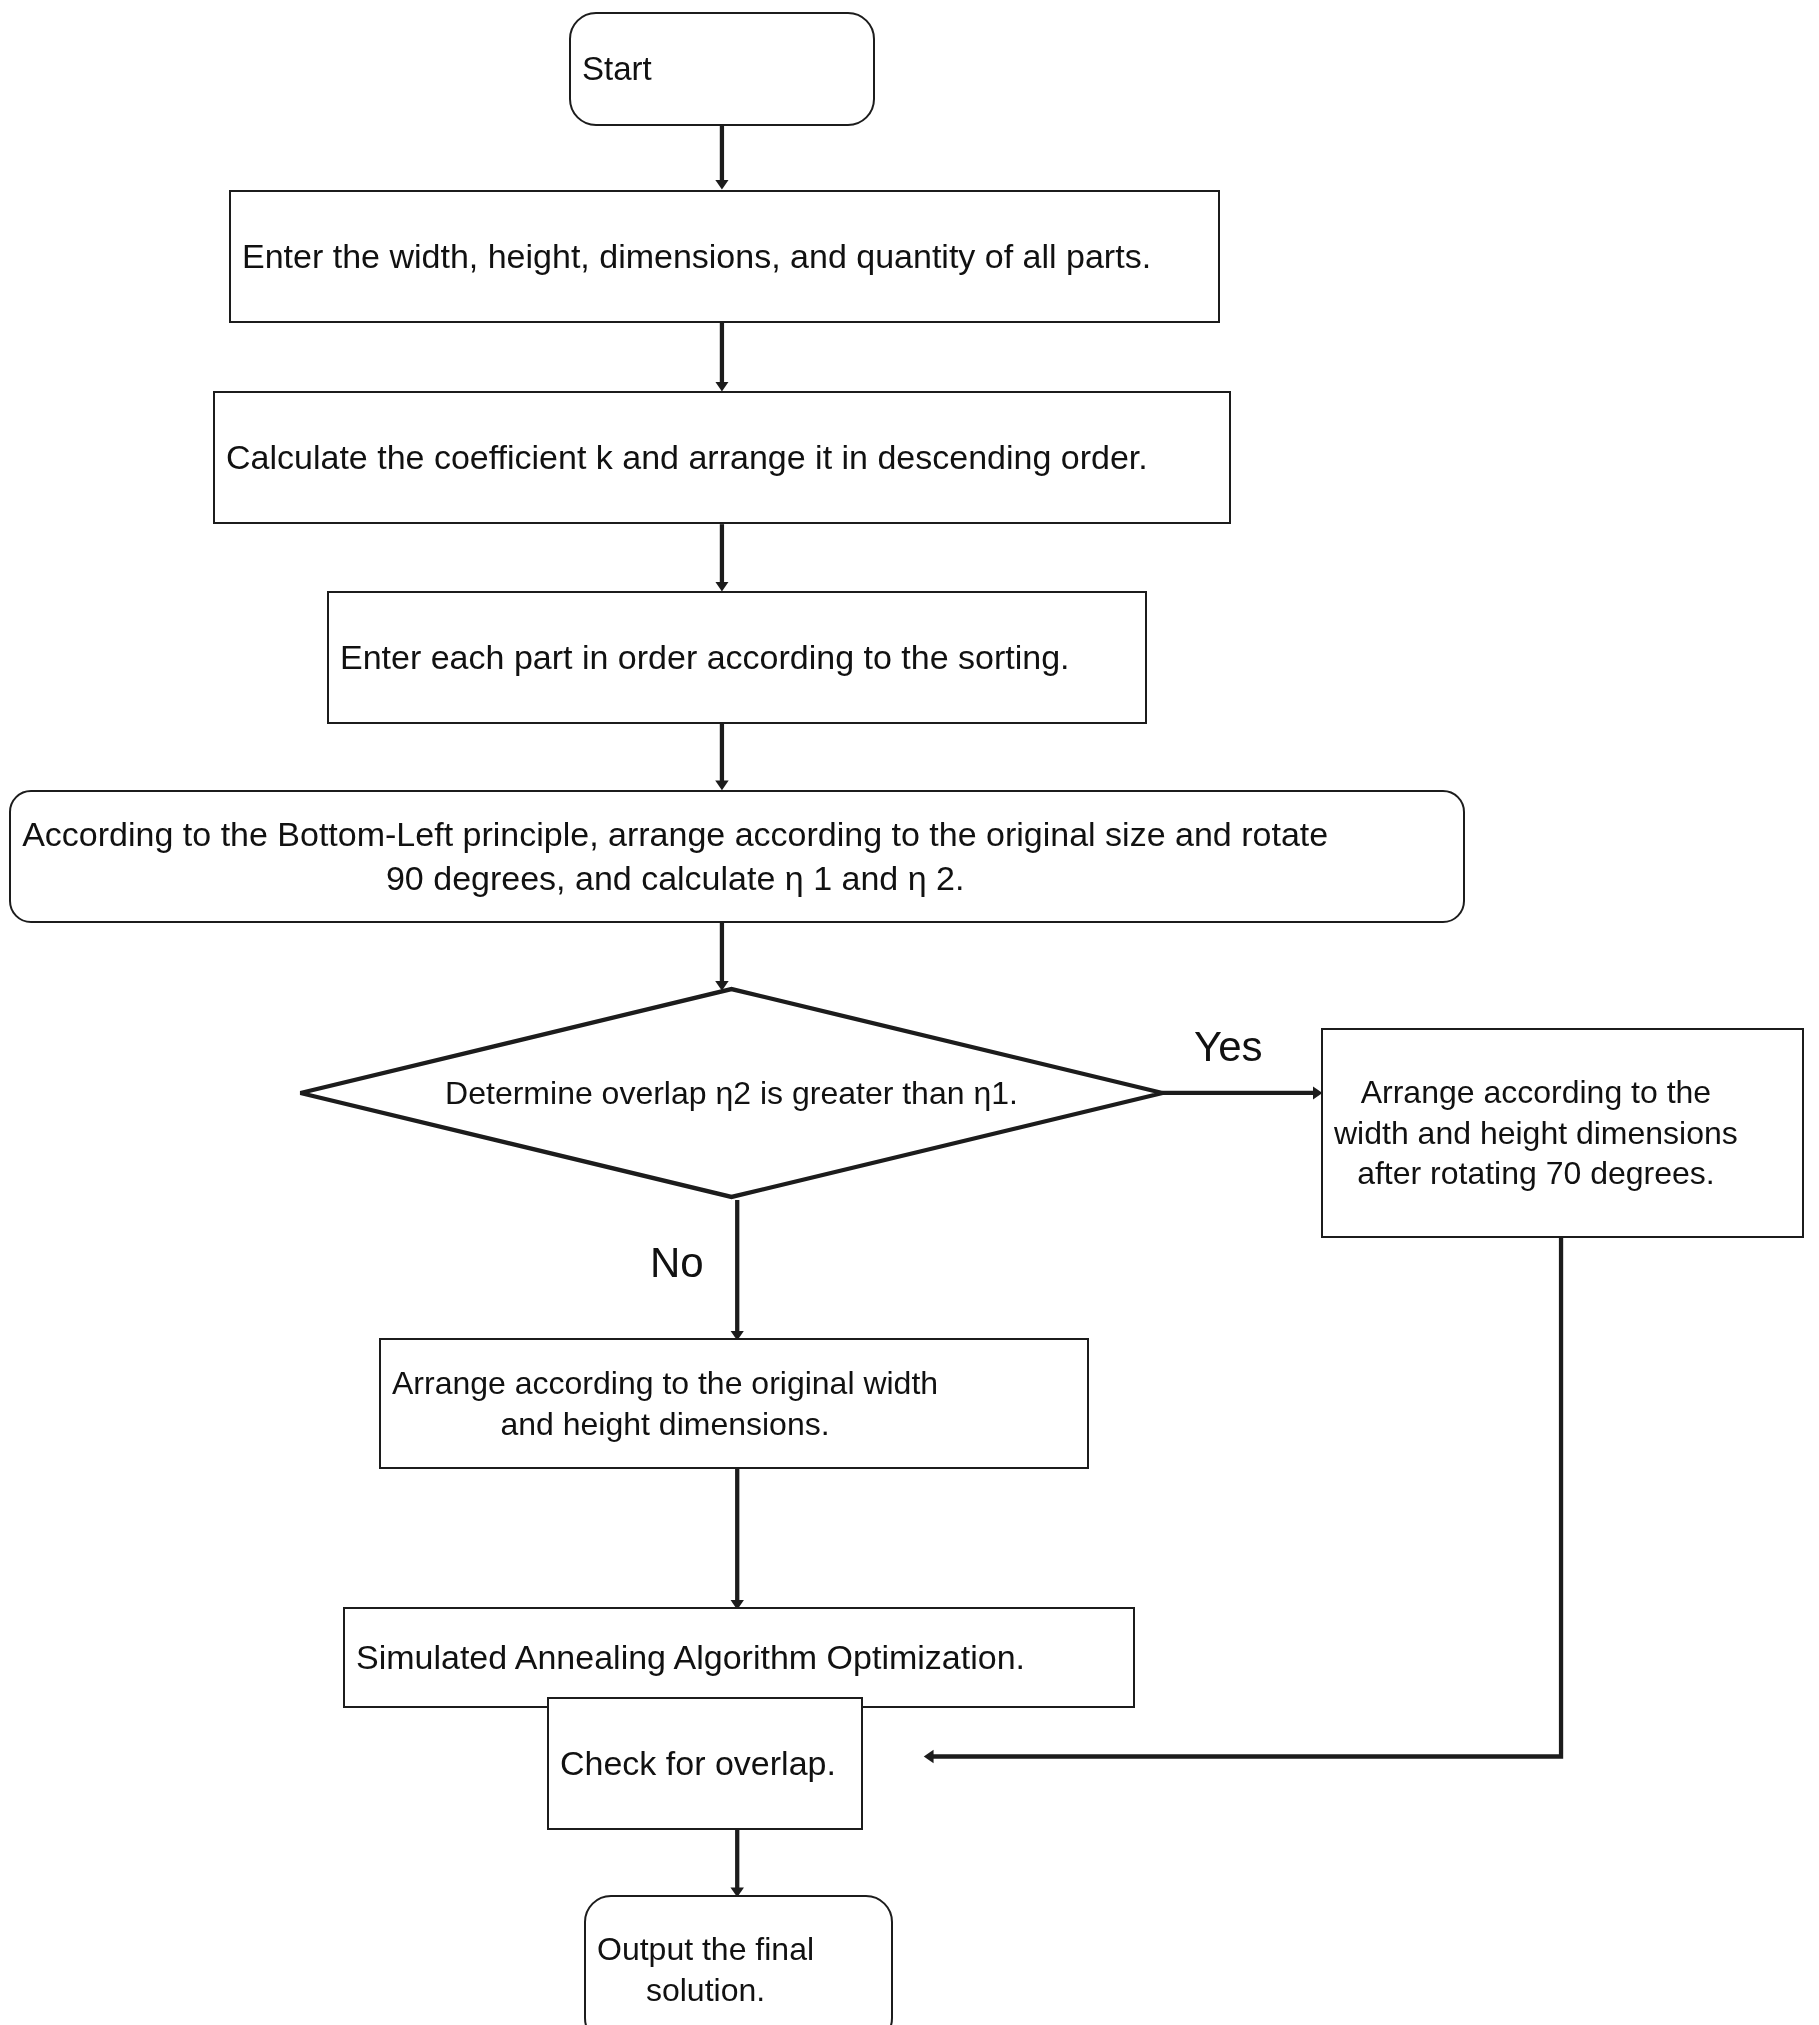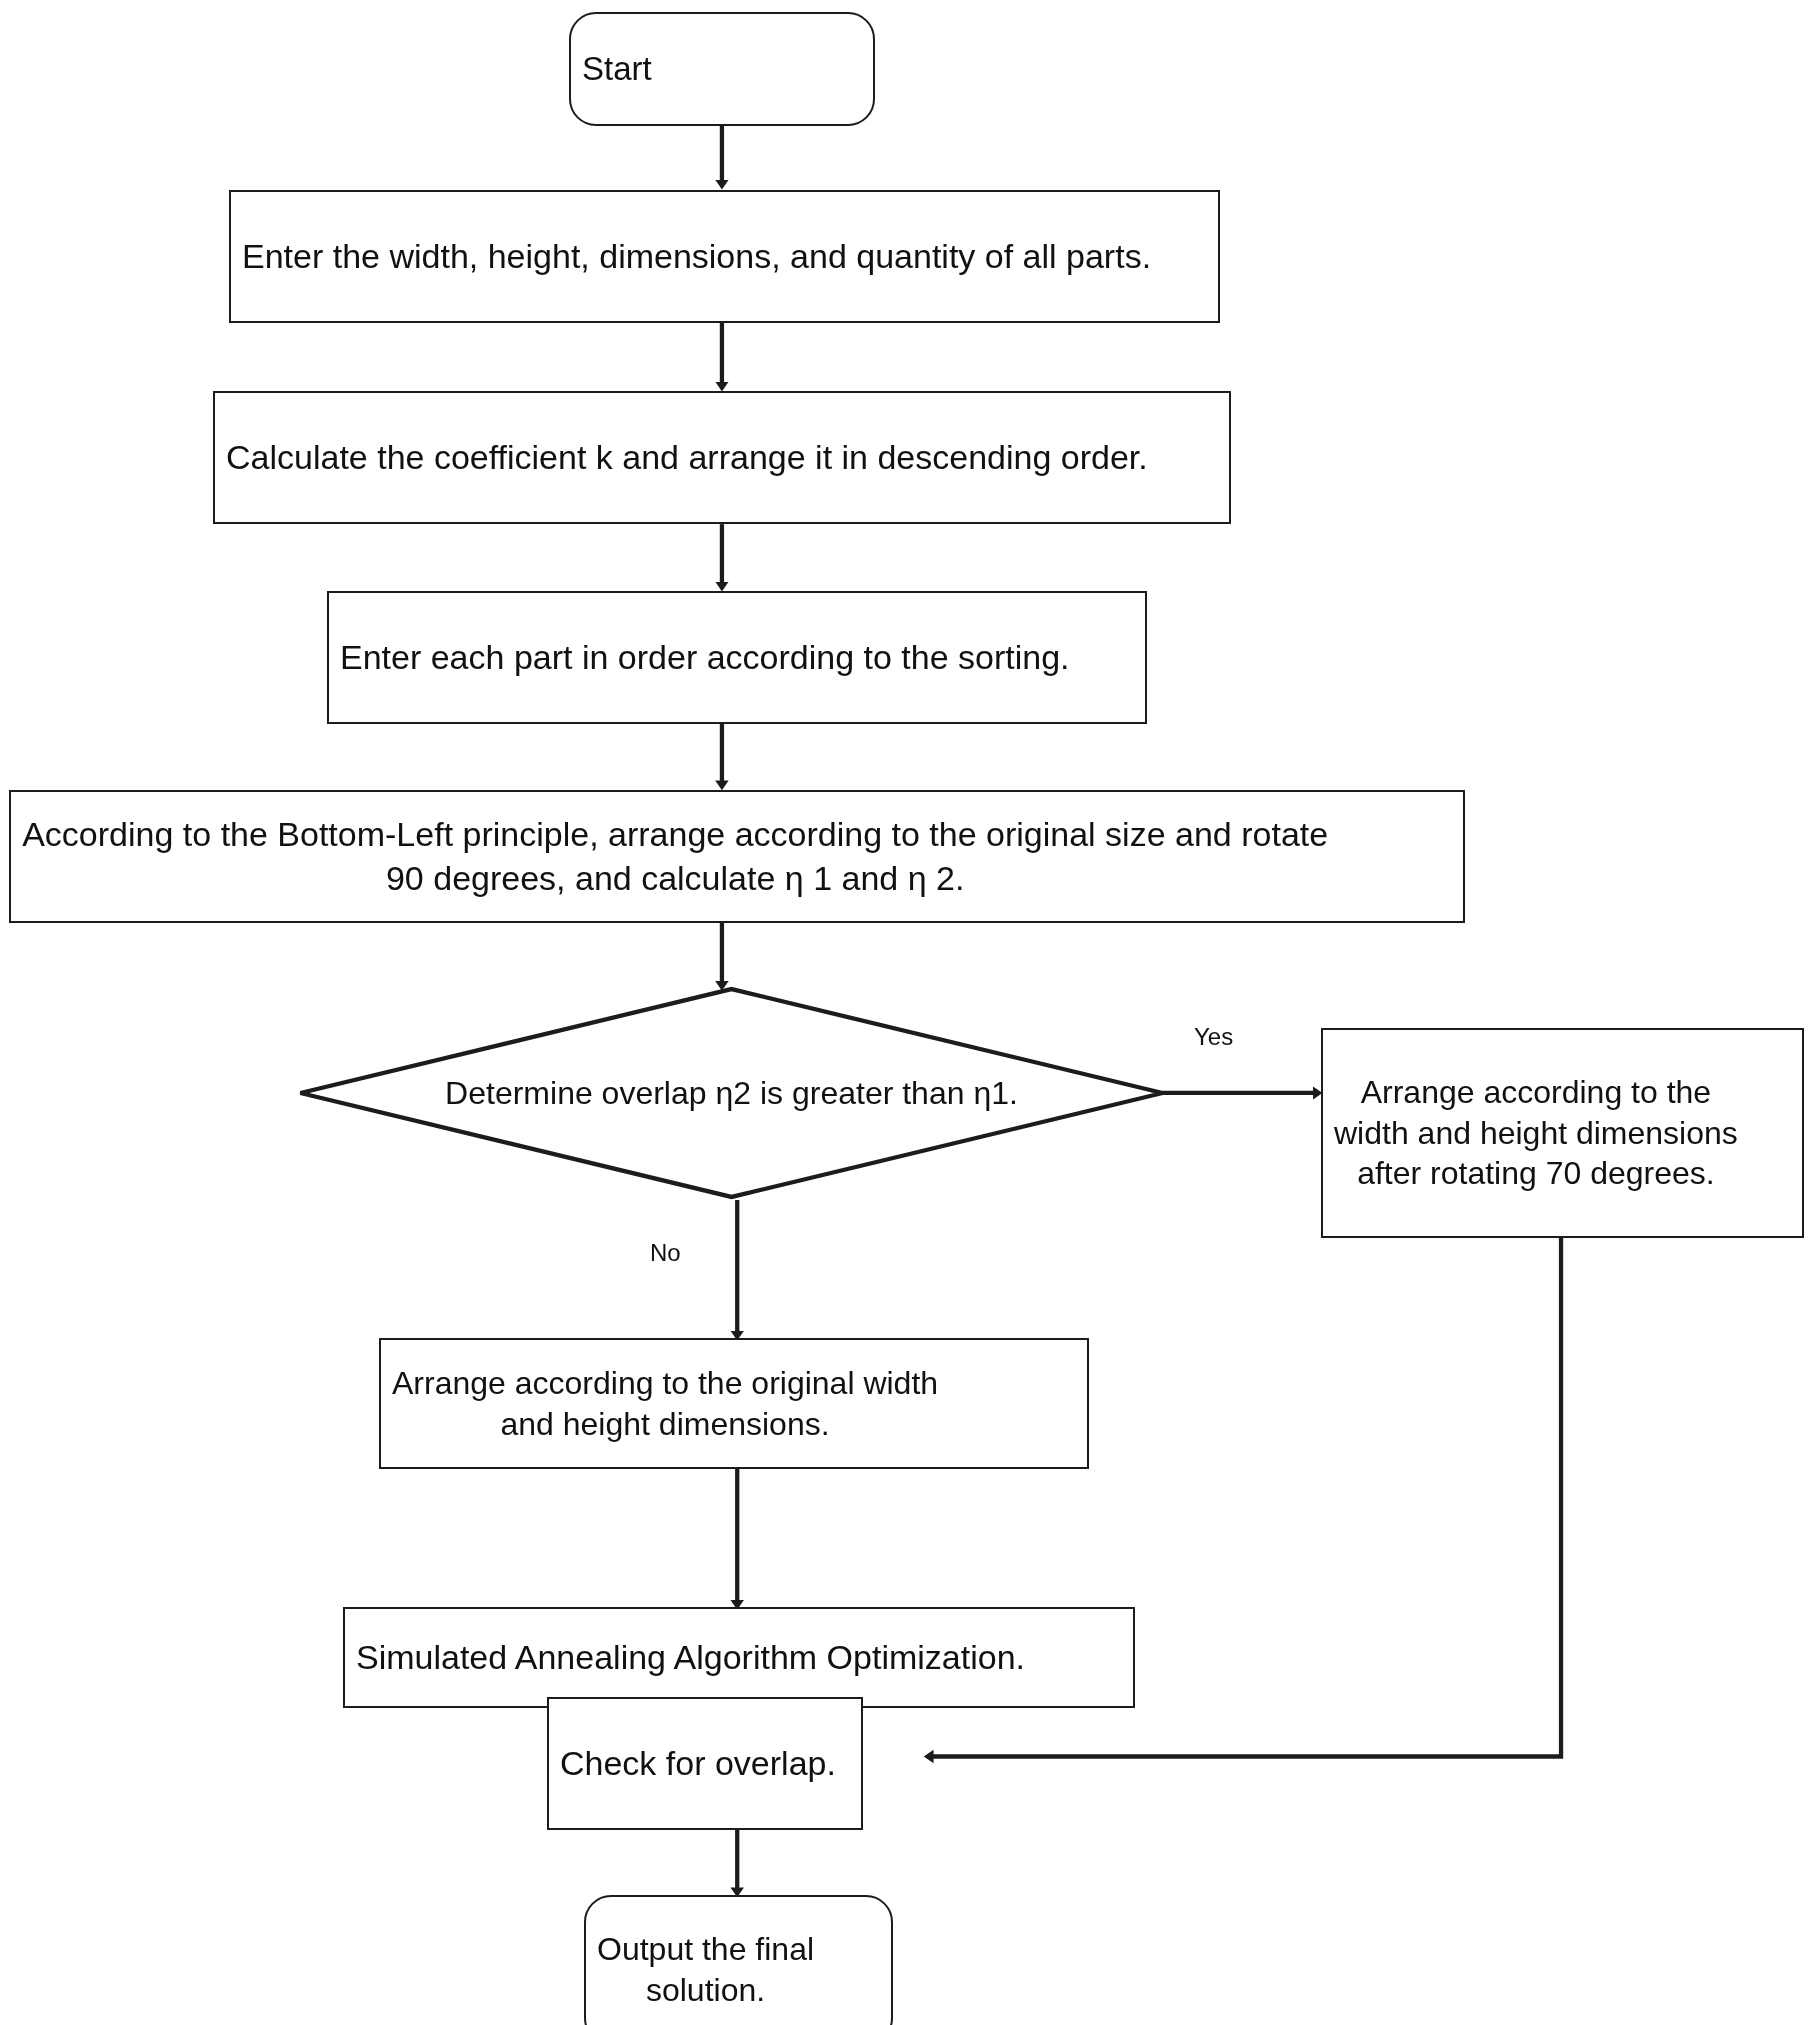--- a/index.html
+++ b/index.html
@@ -69,21 +69,21 @@
     pointer-events: none;
   }
   .edge-label {
     position: absolute;
     color: #111111;
     white-space: nowrap;
   }
   .fs-start { font-size: 33px; }
   .fs-node  { font-size: 34px; }
   .fs-small { font-size: 32px; }
-  .fs-label { font-size: 24px; text-align: center; }
+  .fs-label { font-size: 42px; text-align: center; }
 </style>
 </head>
 <body>
 
 <div id="canvas">
 
   <svg class="edges" viewBox="0 0 2975 3311" xmlns="http://www.w3.org/2000/svg">
     <defs>
       <marker id="arrowDown" markerWidth="26" markerHeight="26" refX="6" refY="13" orient="auto" markerUnits="userSpaceOnUse">
         <path d="M0,2 L16,13 L0,24 z" fill="#1c1c1c"></path>
@@ -124,21 +124,21 @@
   </div>
 
   <div class="node process fs-node" style="left:213px; top:391px; width:1018px; height:133px;">
     <span class="txt">Calculate the coefficient k and arrange it in descending order.</span>
   </div>
 
   <div class="node process fs-node" style="left:327px; top:591px; width:820px; height:133px;">
     <span class="txt">Enter each part in order according to the sorting.</span>
   </div>
 
-  <div class="node process fs-node" style="left:9.2px; top:790px; width:1456px; height:133px;">
+  <div class="node process fs-node" style="left:9.2px; top:790px; width:1456px; height:133px;border-radius:22px;">
     <span class="txt">According to the Bottom-Left principle, arrange according to the original size and rotate
 90 degrees, and calculate η 1 and η 2.</span>
   </div>
 
   <div class="decision-wrap" style="left:297px; top:986px; width:869px; height:214px;">
     <svg width="869" height="214" viewBox="0 0 1420 350" xmlns="http://www.w3.org/2000/svg">
       <polygon points="5,175 710,5 1415,175 710,345" fill="#ffffff" stroke="#1c1c1c" stroke-width="7"></polygon>
     </svg>
     <div class="decision-label fs-small">
       <span class="txt">Determine overlap η2 is greater than η1.</span>

